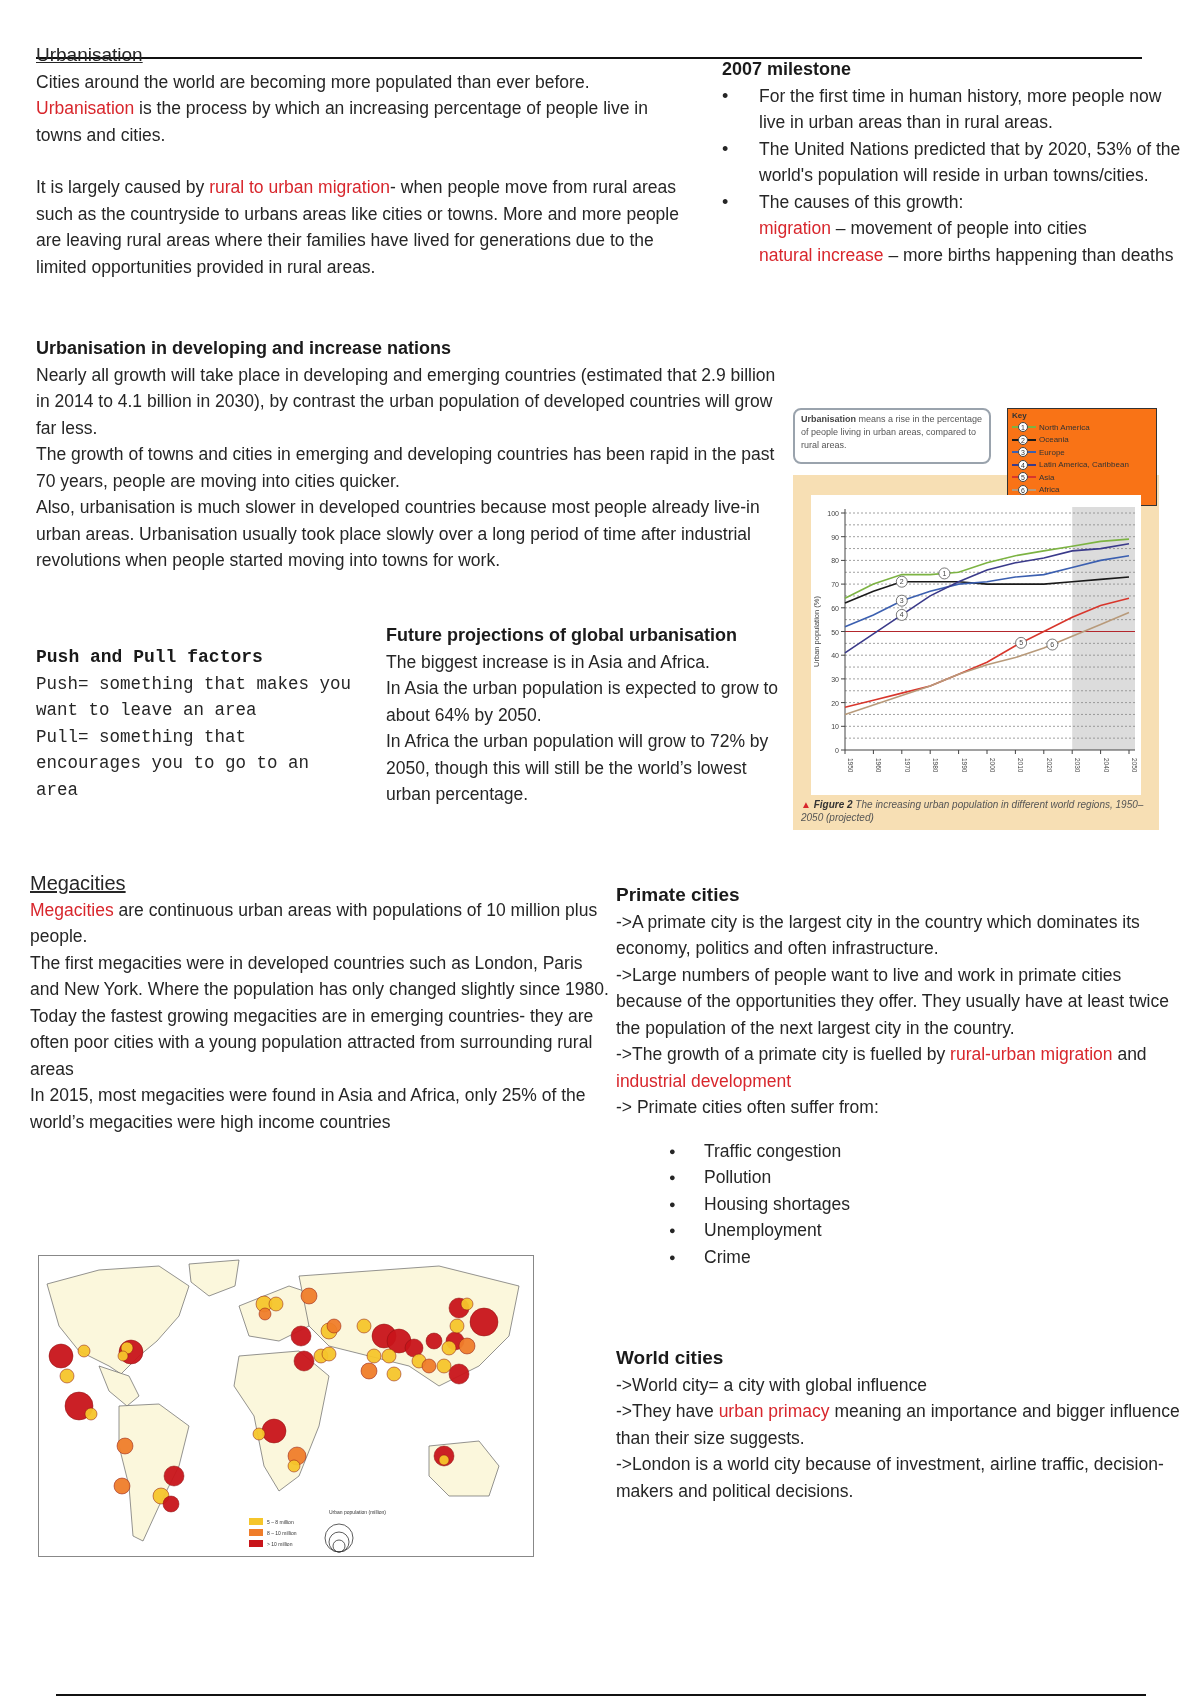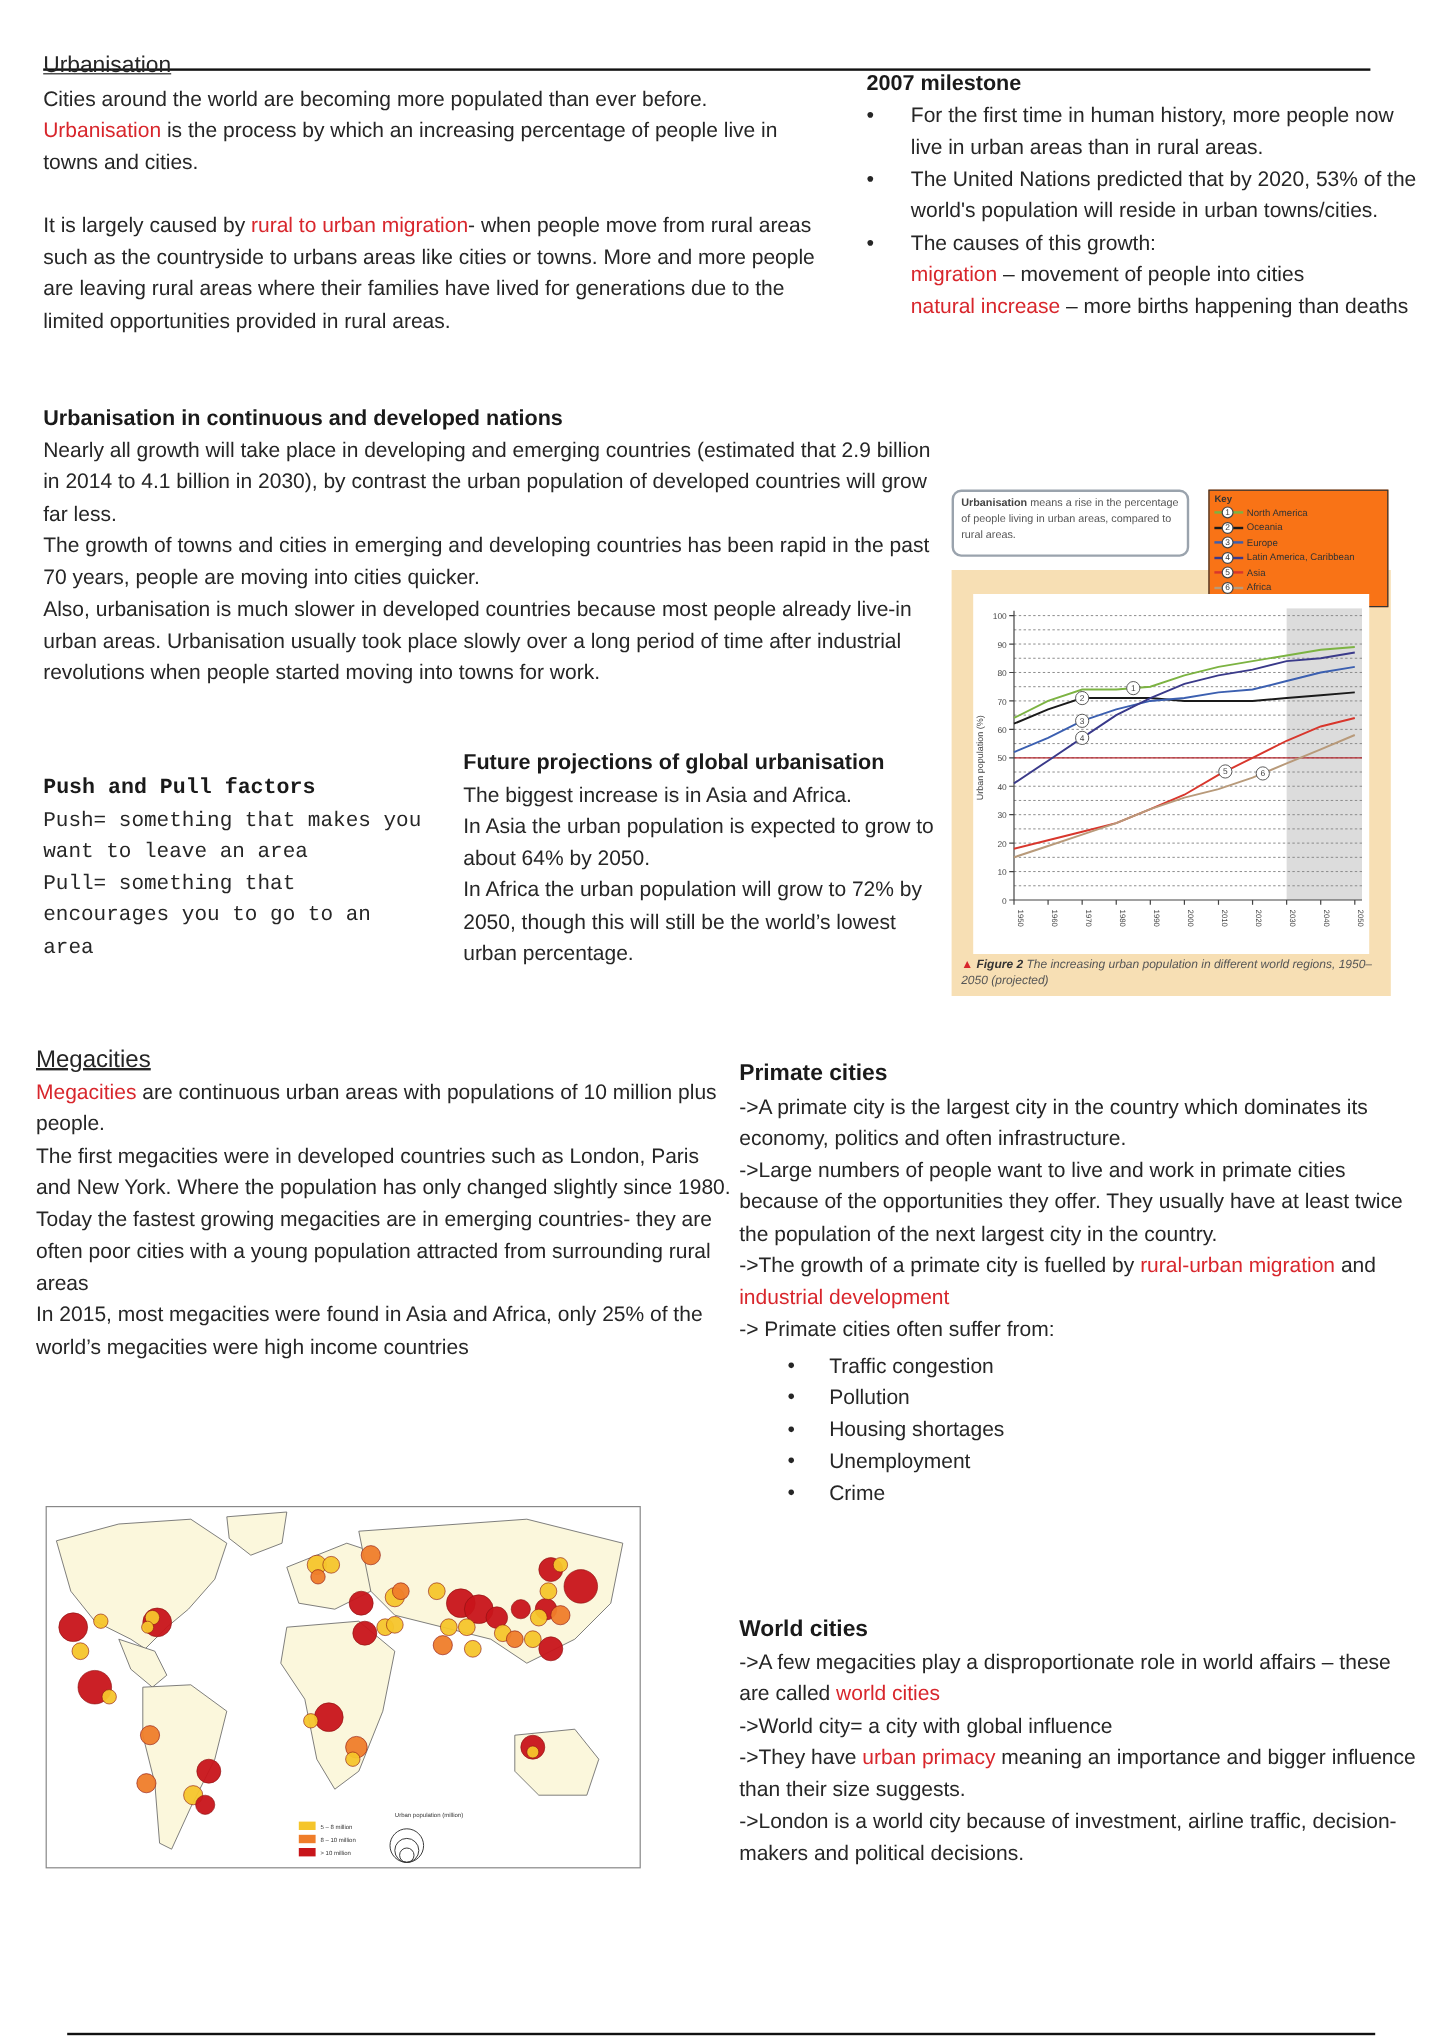--- a/index.html
+++ b/index.html
@@ -9,21 +9,21 @@
   .txt { font-size:17.5px; line-height:26.5px; color:#262626; }
   .hd { font-weight:bold; font-size:18px; color:#1a1a1a; }
   .red { color:#d8262c; }
   .u { text-decoration:underline; }
   p { margin:0; }
   .topline { position:absolute; left:36px; top:57px; width:1106px; height:2px; background:#111; }
   .bottomline { position:absolute; left:56px; top:1694px; width:1090px; height:2px; background:#111; }
   ul.bul { margin:0; padding:0; list-style:none; }
   ul.bul li { position:relative; padding-left:37px; }
   ul.bul li::before { content:"\2022"; position:absolute; left:0; top:0; font-size:18px; }
-  ul.sub { margin:4px; padding:0; list-style:none; }
+  ul.sub { margin:17px; padding:0; list-style:none; }
   ul.sub li { position:relative; padding-left:71px; }
   ul.sub li::before { content:"\25CF"; position:absolute; left:36px; top:0; font-size:11px; }
   
   .fig { position:absolute; left:793px; top:400px; width:366px; height:430px; }
   .fig-bg { position:absolute; left:0; top:75px; width:366px; height:355px; background:#f7dfb4; }
   .fig-plot { position:absolute; left:18px; top:95px; width:330px; height:300px; background:#fff; }
   .def-box { position:absolute; left:0; top:8px; width:198px; height:56px; border:2px solid #9aa3ad; border-radius:8px; background:#fff;
              font-size:9px; line-height:13px; color:#555; padding:3px 6px; box-sizing:border-box; }
   .key-box { position:absolute; left:214px; top:8px; width:150px; height:98px; border:1.5px solid #333; background:#f97316; font-size:8px; line-height:13px; color:#333; box-sizing:border-box; padding:2px 4px; }
   .key-row { display:flex; align-items:center; height:12.5px; }
@@ -52,21 +52,21 @@
   <ul class="bul">
     <li>For the first time in human history, more people now live in urban areas than in rural areas.</li>
     <li>The United Nations predicted that by 2020, 53% of the world's population will reside in urban towns/cities.</li>
     <li>The causes of this growth:</li>
   </ul>
   <p style="padding-left:37px;"><span class="red">migration</span><span> – movement of people into cities</span></p>
   <p style="padding-left:37px;"><span class="red">natural increase</span><span> – more births happening than deaths</span></p>
 </div>
 
 <div class="abs txt" style="left:36px; top:335px; width:745px;">
-  <p class="hd">Urbanisation in continuous and developed nations</p>
+  <p class="hd">Urbanisation in developing and increase nations</p>
   <p>Nearly all growth will take place in developing and emerging countries (estimated that 2.9 billion in 2014 to 4.1 billion in 2030), by contrast the urban population of developed countries will grow far less.</p>
   <p>The growth of towns and cities in emerging and developing countries has been rapid in the past 70 years, people are moving into cities quicker.</p>
   <p>Also, urbanisation is much slower in developed countries because most people already live-in urban areas. Urbanisation usually took place slowly over a long period of time after industrial revolutions when people started moving into towns for work.</p>
 </div>
 
 <div class="abs txt" style="left:36px; top:644px; width:320px;font-family:Liberation Mono, monospace;">
   <p class="hd">Push and Pull factors</p>
   <p>Push= something that makes you want to leave an area</p>
   <p>Pull= something that encourages you to go to an area</p>
 </div>
@@ -320,19 +320,18 @@
     <li>Traffic congestion</li>
     <li>Pollution</li>
     <li>Housing shortages</li>
     <li>Unemployment</li>
     <li>Crime</li>
   </ul>
 </div>
 
 <div class="abs txt" style="left:616px; top:1345px; width:565px;">
   <p class="hd" style="font-size:19px;">World cities</p>
-  <p><span>-&gt;A few megacities play a disproportionate role in world affairs – these are called </span><span class="red">world cities</span></p>
   <p>-&gt;World city= a city with global influence</p>
   <p><span>-&gt;They have </span><span class="red">urban primacy</span><span> meaning an importance and bigger influence than their size suggests.</span></p>
   <p>-&gt;London is a world city because of investment, airline traffic, decision-makers and political decisions.</p>
 </div>
 
 <div class="bottomline"></div>
 
 </body></html>

